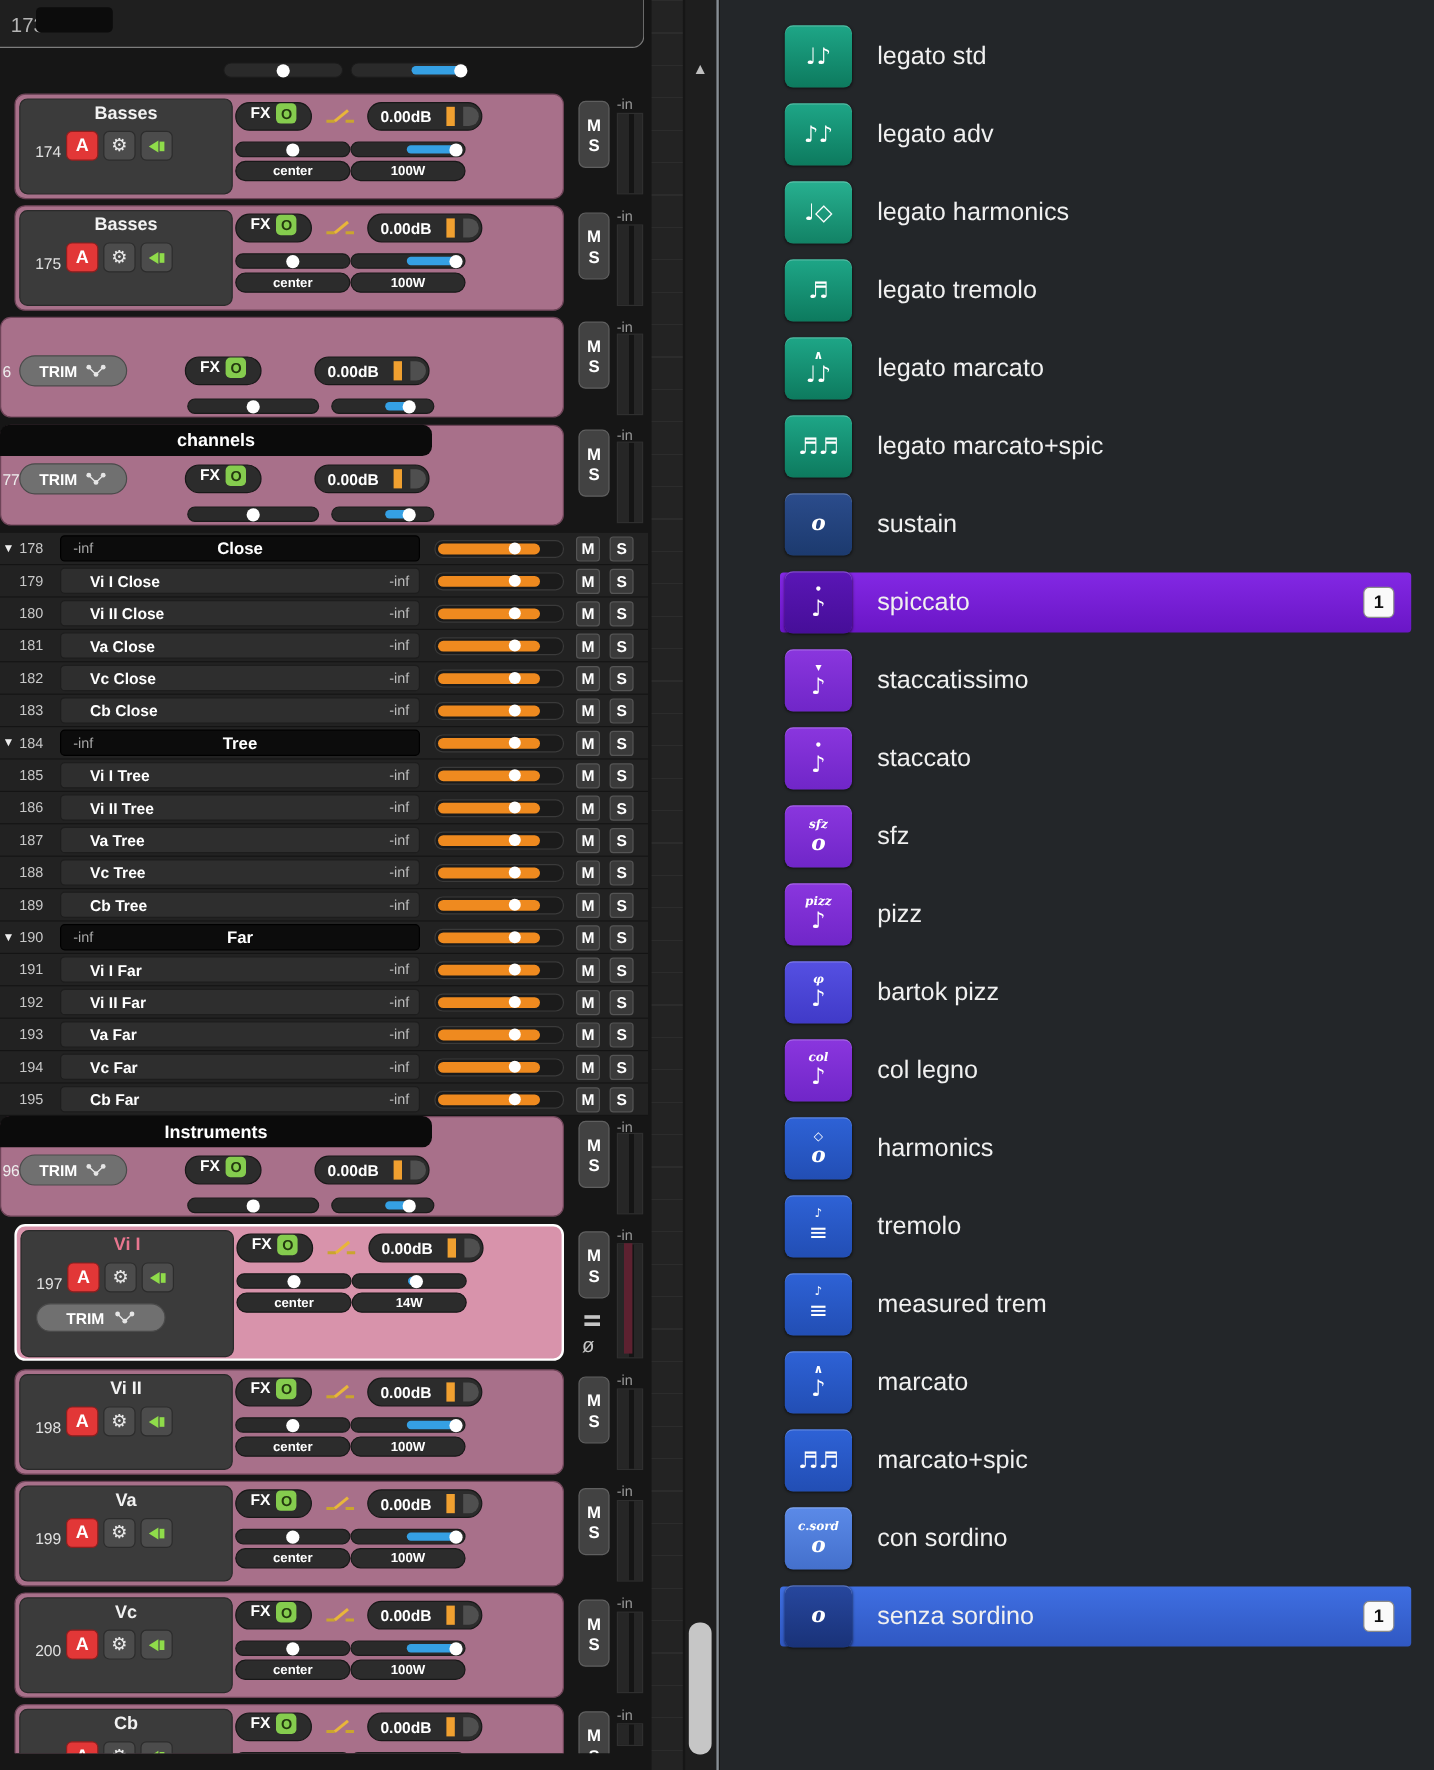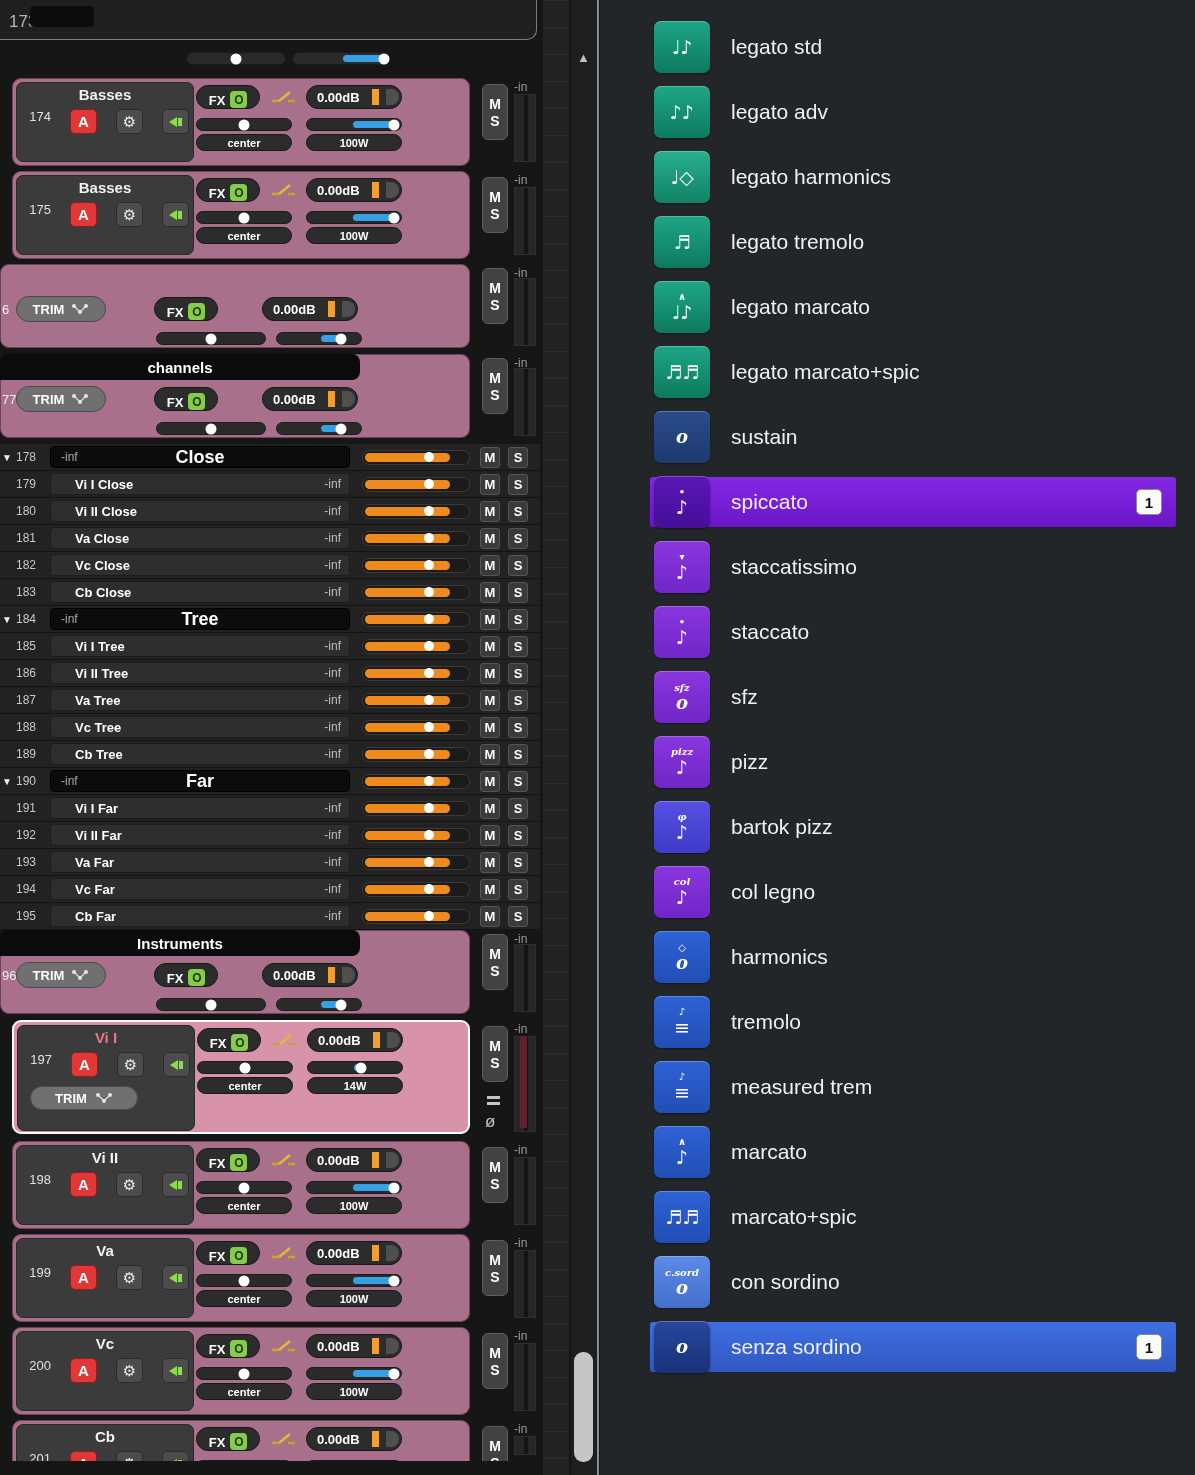--- a/index.html
+++ b/index.html
@@ -29,39 +29,39 @@
 
 .trk{position:relative;width:540px;height:90px;margin-bottom:3px}
 .trk.sel{height:118px}
 .trk.clip{height:41px;overflow:hidden;margin-bottom:0}
 .trk-outer{position:absolute;left:12px;top:0;width:458px;height:88px;background:#a8708a;border:1px solid #6e4458;border-radius:9px}
 .trk.sel .trk-outer{height:114px;background:#d893ab;border:2px solid #fff}
 .trk-panel{position:absolute;left:3px;top:3px;width:178px;height:80px;background:#3b3b3b;border:1px solid #2a2a2a;border-radius:7px}
 .trk.sel .trk-panel{height:106px}
 .trk-name{text-align:center;color:#f2f2f2;font-weight:bold;font-size:15px;padding-top:3px}
 .trk.sel .trk-name{color:#e8768f}
-.trk-ctl{display:flex;align-items:flex-start;gap:19px;padding:6px 0 0 4px}
+.trk-ctl{display:flex;align-items:flex-end;gap:4px;padding:6px 0 0 4px}
 .trk-num{color:#e0e0e0;font-size:13px;width:30px;text-align:right}
 .btn-arm{width:27px;height:25px;background:#e23737;border:1px solid #8d1f1f;border-radius:5px;color:#fff;font-weight:bold;font-size:15px;display:flex;align-items:center;justify-content:center;cursor:pointer}
 .btn-ico{width:27px;height:25px;background:#4c4c4c;border:1px solid #2c2c2c;border-radius:5px;display:flex;align-items:center;justify-content:center;cursor:pointer}
 .gear{color:#eaeaea;font-size:15px;line-height:1}
 .spk{display:flex;align-items:center}
 .spk-tri{width:0;height:0;border-top:5px solid transparent;border-bottom:5px solid transparent;border-right:8px solid #8fdc4a}
 .spk-box{width:4px;height:8px;background:#8fdc4a;margin-left:1px}
 .btn-trim{display:none}
 .trk.sel .btn-trim{display:flex;margin:9px 0 0 12px;width:108px;height:24px;background:#707070;border:1px solid #4a4a4a;border-radius:12px;color:#fff;font-weight:bold;font-size:13px;align-items:center;justify-content:center;gap:8px;cursor:pointer}
 .trk-right{position:absolute;left:183px;top:6px;width:270px}
 .row-fx{display:flex;align-items:center;gap:8px}
-.btn-fx{height:24px;min-width:64px;background:#2c2c2c;border:1px solid #181818;border-radius:12px;display:flex;align-items:flex-end;justify-content:center;gap:5px;color:#fff;font-weight:bold;font-size:13px;padding:0 8px;cursor:pointer}
+.btn-fx{height:24px;min-width:64px;background:#2c2c2c;border:1px solid #181818;border-radius:12px;display:flex;align-items:flex-start;justify-content:center;gap:5px;color:#fff;font-weight:bold;font-size:13px;padding:0 8px;cursor:pointer}
 .fx-o{width:17px;height:17px;background:#85cc4e;border-radius:4px;color:#24380f;font-weight:bold;font-size:12px;display:flex;align-items:center;justify-content:center}
 .byp{flex:none;cursor:pointer}
 .btn-db{position:relative;height:24px;width:96px;background:#2c2c2c;border:1px solid #181818;border-radius:12px;color:#fff;font-weight:bold;font-size:13px;display:flex;align-items:center;padding-left:10px;cursor:pointer}
 .db-bar{position:absolute;right:22px;top:3px;width:7px;height:16px;background:#f0a030}
 .db-notch{position:absolute;right:2px;top:3px;width:13px;height:16px;background:#4f4f4f;border-radius:0 9px 9px 0}
-.row-sl{display:flex;gap:14px;margin-top:9px}
+.row-sl{display:flex;margin-top:9px}
 .sl{width:96px}
 .sl .groove{height:13px}
 .sl.pan .dot{left:50%}
 .sl.width .fill{left:49%;right:calc(100% - var(--wp,93%))}
 .sl.width .dot{left:var(--wp,93%)}
 .sl-label{margin-top:3px;height:17px;background:#2c2c2c;border:1px solid #181818;border-radius:9px;color:#fff;font-weight:bold;font-size:11px;display:flex;align-items:center;justify-content:center}
 .trk-ms{position:absolute;left:482px;top:6px;width:26px;height:56px;background:#424242;border:1px solid #5f5f5f;border-radius:6px;display:flex;flex-direction:column;align-items:center;justify-content:center;gap:3px;color:#fff;font-weight:bold;font-size:14px}
 .trk-ms span{cursor:pointer;line-height:1}
 .meter-lbl{position:absolute;left:514px;top:2px;color:#9a9a9a;font-size:12px}
 .meter-strips{position:absolute;left:514px;top:16px;width:22px;bottom:6px;background:linear-gradient(90deg,#262626 0 9px,#141414 9px 13px,#262626 13px 22px);border:1px solid #2f2f2f}
@@ -91,21 +91,21 @@
 .compact-list{width:540px}
 .crow{height:27px;display:flex;align-items:center;padding-left:2px;background:#222;border-bottom:1px solid #141414;position:relative}
 .tri{width:14px;color:#eee;font-size:10px;visibility:hidden;cursor:pointer}
 .crow.hdr .tri{visibility:visible}
 .c-num{width:34px;color:#c8c8c8;font-size:12px}
 .c-box{width:300px;height:22px;background:#2e2e2e;border:1px solid #1d1d1d;border-radius:4px;display:flex;align-items:center;position:relative}
 .crow.hdr .c-box{background:#0c0c0c;border-color:#000}
 .c-val-l{color:#a8a8a8;font-size:12px;padding-left:10px;width:70px}
 .c-val-l:empty{display:none}
 .c-name{color:#fff;font-weight:bold;font-size:13px;margin-left:24px}
-.crow.hdr .c-name{position:absolute;left:70px;right:70px;text-align:center;margin:0;font-size:18px}
+.crow.hdr .c-name{position:absolute;left:70px;right:70px;text-align:center;margin:0;font-size:14px}
 .c-val{position:absolute;right:8px;color:#bdbdbd;font-size:12px}
 .c-val:empty{display:none}
 .c-slider{margin-left:12px;width:108px;height:15px;background:#1b1b1b;border:1px solid #3a3a3a;border-radius:7px;position:relative;cursor:pointer}
 .c-slider .fill{position:absolute;left:2px;top:2px;bottom:2px;width:80%;background:#ef8a1f;border-radius:5px}
 .c-slider .dot{position:absolute;left:62%;top:50%;transform:translate(-50%,-50%);width:10px;height:10px;background:#fff;border-radius:50%}
 .c-m,.c-s{width:20px;height:21px;margin-left:10px;background:#3a3a3a;border:1px solid #555;border-radius:3px;color:#fff;font-weight:bold;font-size:13px;display:flex;align-items:center;justify-content:center;cursor:pointer}
 .c-s{margin-left:8px}
 
 
 .lane-a{position:absolute;left:543px;top:0;width:26px;height:100%;background:repeating-linear-gradient(180deg,#2c2c2c 0 1px,#232323 1px 27px)}

